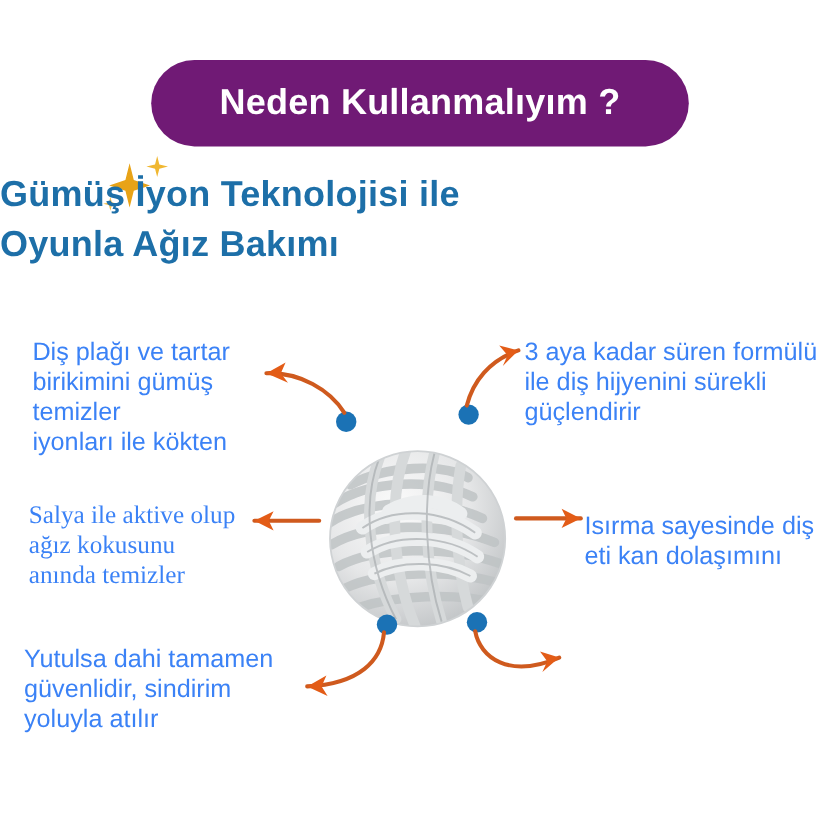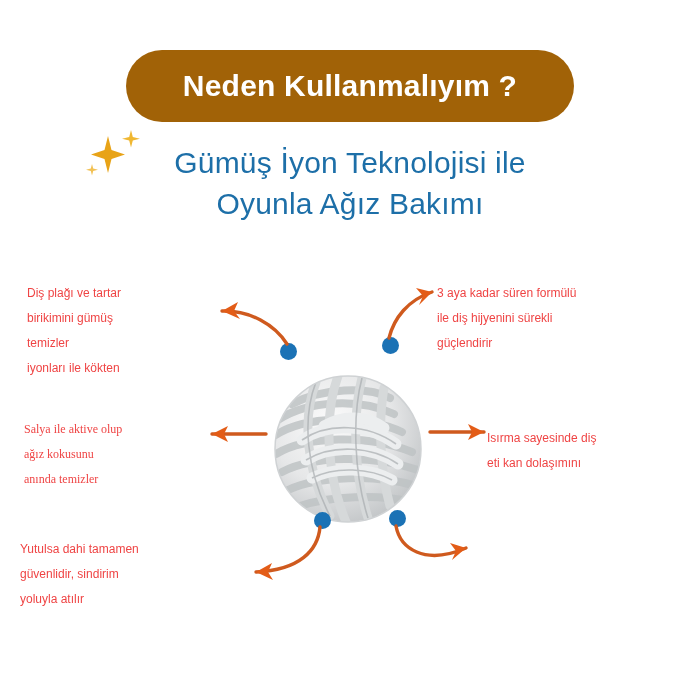--- a/index.html
+++ b/index.html
@@ -20,44 +20,44 @@
   }
 
   
   .header-pill {
     position: absolute;
     left: 126px;
     top: 50px;
     width: 448px;
     height: 72px;
     border-radius: 36px;
-    background: #a16207;
+    background: #701a75;
     display: flex;
     align-items: center;
     justify-content: center;
     box-sizing: border-box;
   }
   .header-pill-text {
     color: #ffffff;
     font-size: 30px;
     font-weight: bold;
     letter-spacing: 0.2px;
     white-space: nowrap;
   }
 
   
   .subtitle {
     position: absolute;
     left: 0;
     top: 142px;
     width: 700px;
-    text-align: center;
+    text-align: left;
     color: #1d6fa8;
     font-size: 30px;
-    font-weight: normal;
+    font-weight: bold;
     line-height: 41px;
     letter-spacing: 0.2px;
   }
   .subtitle-line { display: block; }
 
   
   .sparkle-group {
     position: absolute;
     left: 82px;
     top: 126px;
@@ -94,22 +94,22 @@
     left: 0;
     top: 0;
     width: 700px;
     height: 700px;
     pointer-events: none;
   }
 
   
   .callout {
     position: absolute;
-    color: #ef4444;
-    font-size: 12px;
+    color: #3b82f6;
+    font-size: 21px;
     line-height: 25px;
     font-weight: normal;
   }
   .callout-line { display: block; white-space: nowrap; }
 
   .callout-tl { left: 27px;  top: 281px; }
   .callout-tr { left: 437px; top: 281px; }
   .callout-ml { left: 24px;  top: 417px; font-family: Liberation Serif, serif; }
   .callout-mr { left: 487px; top: 426px; }
   .callout-bl { left: 20px;  top: 537px; }

